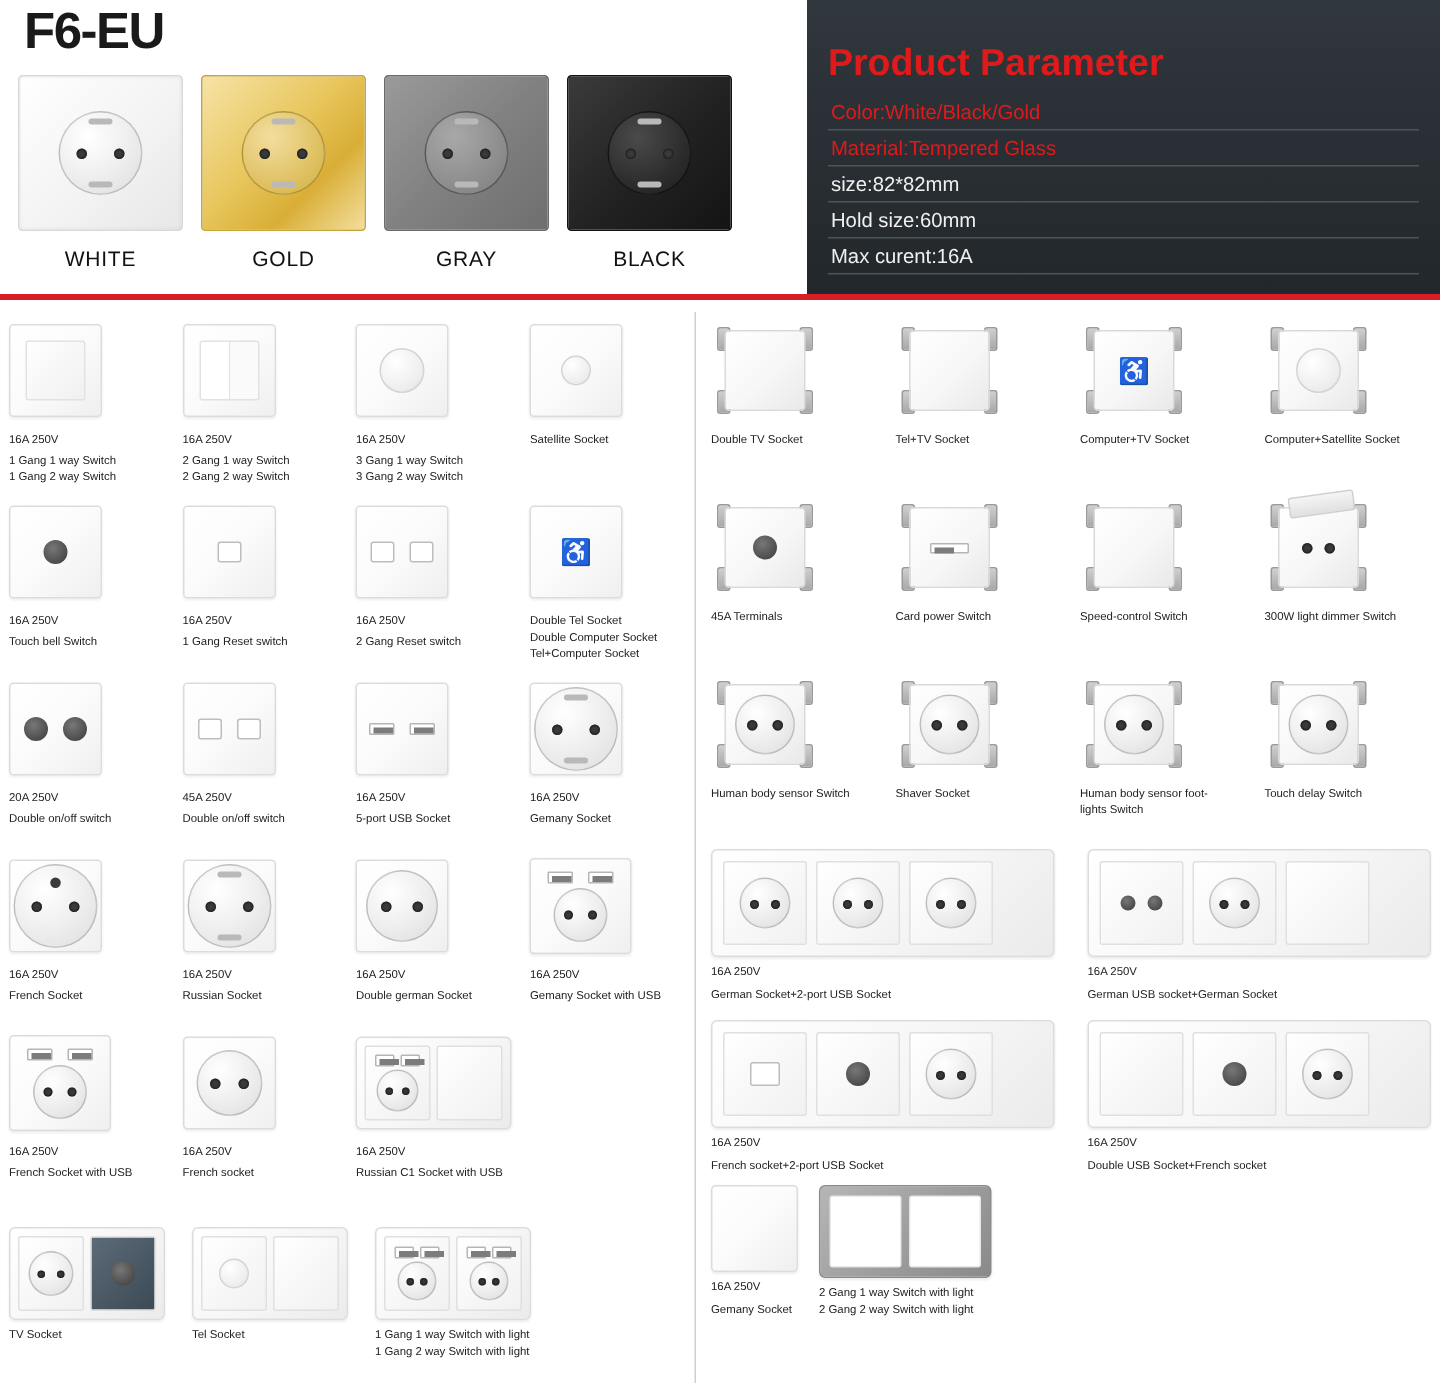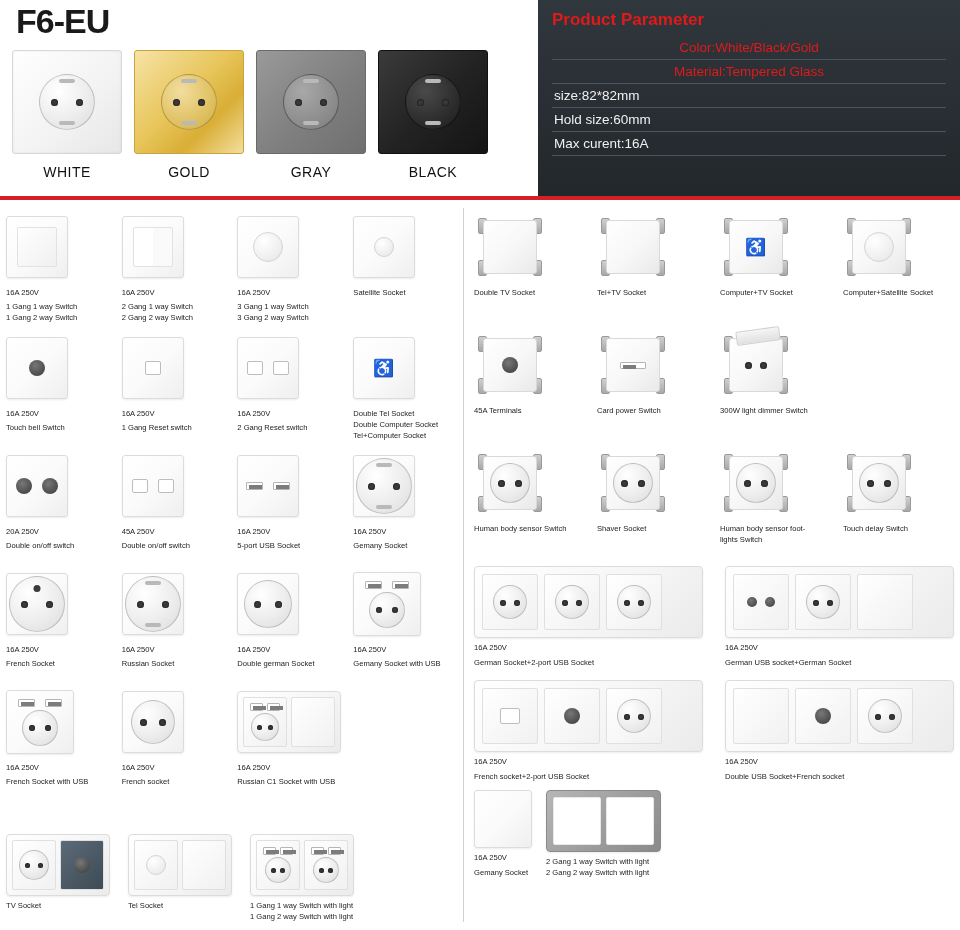--- a/index.html
+++ b/index.html
@@ -118,34 +118,34 @@
 
   
   .param {
     position: absolute;
     right: 0; top: 0;
     width: 422px; height: 196px;
     background: linear-gradient(180deg,#30373d 0%,#22272b 100%);
     padding: 8px 14px 0 14px;
   }
   .param h2 {
-    margin: 2px 0 6px 0;
-    font-size: 17px;
+    margin: 20px 0 6px 0;
+    font-size: 25px;
     color: #e01a1a;
     font-weight: bold;
   }
   .param-list { list-style: none; margin: 0; padding: 0; }
   .param-list li {
     font-size: 13.5px;
     color: #f0f0f0;
     padding: 4px 2px 4px 2px;
     border-bottom: 1px solid #4d545a;
   }
   .param-list li:nth-child(1),
-  .param-list li:nth-child(2) { color: #e01a1a; text-align: center; }
+  .param-list li:nth-child(2) { color: #e01a1a; }
 
   .redbar {
     position: absolute;
     left: 0; top: 196px;
     width: 960px; height: 4px;
     background: #d81f26;
   }
 
   
   .content {
@@ -649,21 +649,21 @@
           <div class="unit" style="width:44px;height:50px;">
             <div class="rocker two" style="width:32px;height:36px;"></div>
           </div>
         </div>
       </div>
       <div class="cell-caption">16A 250V</div>
       <div class="cell-caption">Russian C1 Socket with USB</div>
     </div>
   </div>
 
-  <div style="position:absolute; left:0; top:624px; width:463px;">
+  <div style="position:absolute; left:0; top:608px; width:463px;">
     <div class="row-wide">
 
       <div class="wide-cell">
         <div class="strip" style="gap:4px;padding:5px;">
           <div class="unit" style="width:44px;height:50px;">
             <div class="euro" style="width:30px;height:30px;">
               <div class="pin l" style="top:12px;left:5px;width:5px;height:5px;"></div>
               <div class="pin r" style="top:12px;right:5px;width:5px;height:5px;"></div>
             </div>
           </div>
@@ -806,20 +806,32 @@
         </div>
         <div class="cell-caption">Card power Switch</div>
       </div>
       <div class="cell">
         <div class="cell-fig">
           <div class="mech">
             <div class="claw tl"></div>
             <div class="claw bl"></div>
             <div class="claw tr"></div>
             <div class="claw br"></div>
+            <div class="body"></div>
+          </div>
+        </div>
+        <div class="cell-caption">Speed-control Switch</div>
+      </div>
+      <div class="cell">
+        <div class="cell-fig">
+          <div class="mech">
+            <div class="claw tl"></div>
+            <div class="claw bl"></div>
+            <div class="claw tr"></div>
+            <div class="claw br"></div>
             <div class="body">
               <div class="flap"></div>
               <div class="two-dots" style="gap:8px;">
                 <div class="pin l" style="position:static;"></div>
                 <div class="pin r" style="position:static;"></div>
               </div>
             </div>
           </div>
         </div>
         <div class="cell-caption">300W light dimmer Switch</div>

